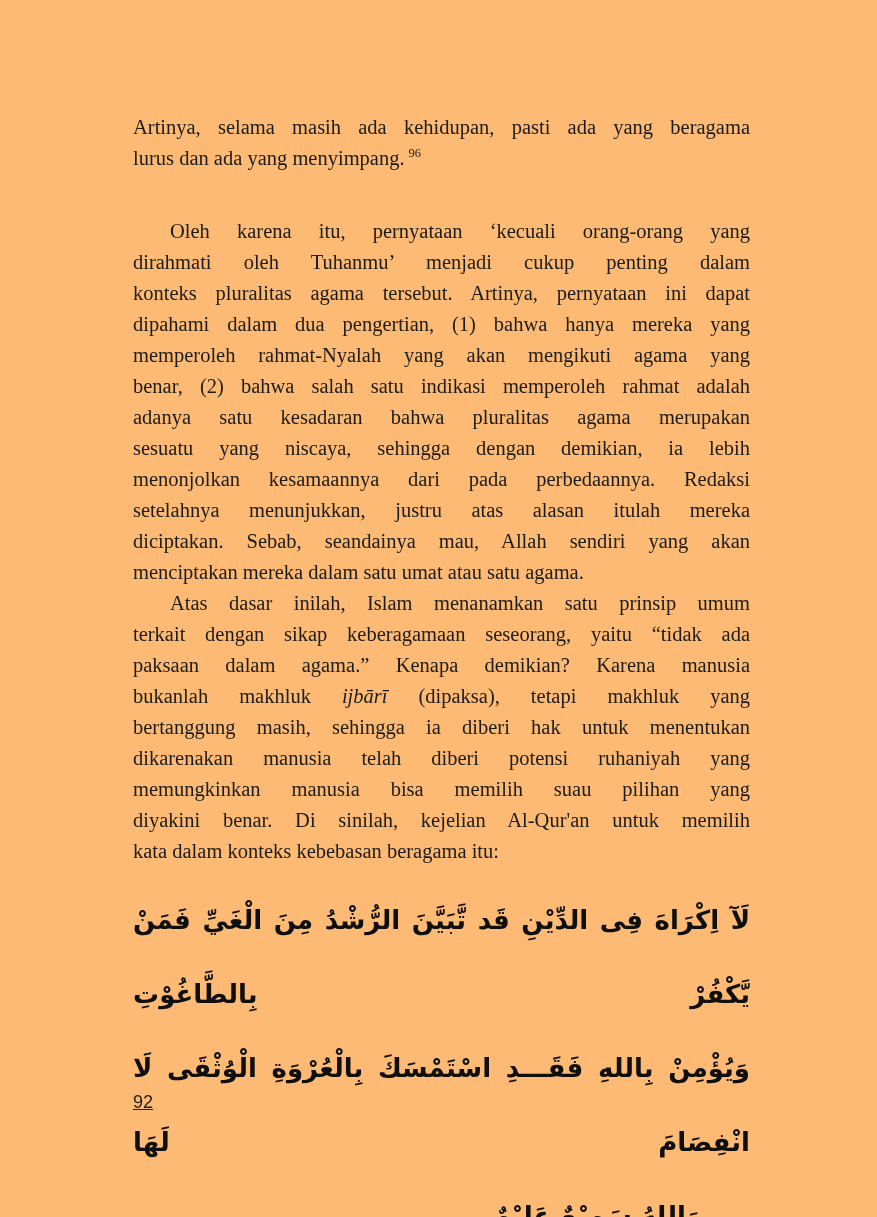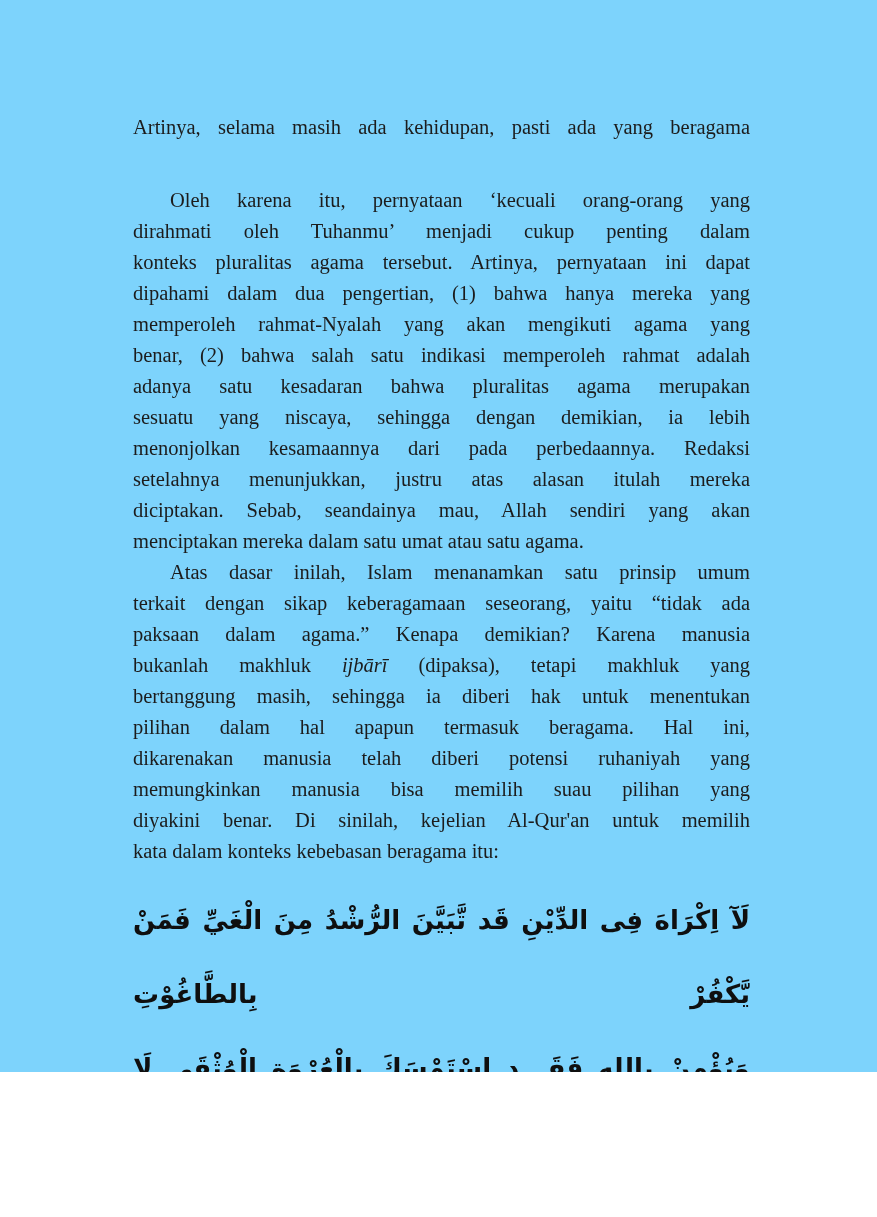--- a/index.html
+++ b/index.html
@@ -1,20 +1,20 @@
 <!DOCTYPE html>
 <html><head>
 <meta charset="utf-8">
 <style>
   html, body { margin: 0; padding: 0; background: #ffffff; }
   .page {
     position: relative;
     width: 877px;
-    height: 1072px;
-    background: #7dd3fc;
+    height: 1217px;
+    background: #fdba74;
     font-family: "Liberation Serif", serif;
     color: #1c1c1c;
     overflow: hidden;
   }
   .text-block {
     position: absolute;
     left: 133px;
     top: 112px;
     width: 617px;
   }
@@ -65,20 +65,23 @@
 </style>
 </head>
 <body>
 
 <div class="page">
 
   <div class="text-block">
 
     <div>
       <div class="line">Artinya, selama masih ada kehidupan, pasti ada yang beragama</div>
+      <div class="line last">
+        <span>lurus dan ada yang menyimpang.</span><sup class="fnref">96</sup>
+      </div>
     </div>
 
     <div class="para-2">
       <div class="line indent">Oleh karena itu, pernyataan ‘kecuali orang-orang yang</div>
       <div class="line">dirahmati oleh Tuhanmu’ menjadi cukup penting dalam</div>
       <div class="line">konteks pluralitas agama tersebut. Artinya, pernyataan ini dapat</div>
       <div class="line">dipahami dalam dua pengertian, (1) bahwa hanya mereka yang</div>
       <div class="line">memperoleh rahmat-Nyalah yang akan mengikuti agama yang</div>
       <div class="line">benar, (2) bahwa salah satu indikasi memperoleh rahmat adalah</div>
       <div class="line">adanya satu kesadaran bahwa pluralitas agama merupakan</div>
@@ -90,21 +93,20 @@
     </div>
 
     <div>
       <div class="line indent">Atas dasar inilah, Islam menanamkan satu prinsip umum</div>
       <div class="line">terkait dengan sikap keberagamaan seseorang, yaitu “tidak ada</div>
       <div class="line">paksaan dalam agama.” Kenapa demikian? Karena manusia</div>
       <div class="line">
         <span>bukanlah makhluk </span><span class="italic-term">ijbārī</span><span> (dipaksa), tetapi makhluk yang</span>
       </div>
       <div class="line">bertanggung masih, sehingga ia diberi hak untuk menentukan</div>
-      <div class="line">pilihan dalam hal apapun termasuk beragama. Hal ini,</div>
       <div class="line">dikarenakan manusia telah diberi potensi ruhaniyah yang</div>
       <div class="line">memungkinkan manusia bisa memilih suau pilihan yang</div>
       <div class="line">diyakini benar. Di sinilah, kejelian Al-Qur'an untuk memilih</div>
       <div class="line last">kata dalam konteks kebebasan beragama itu:</div>
     </div>
 
     <div class="arabic-block" dir="rtl">
       <div class="arabic-line">لَآ اِكْرَاهَ فِى الدِّيْنِ قَد تَّبَيَّنَ الرُّشْدُ مِنَ الْغَيِّ فَمَنْ يَّكْفُرْ بِالطَّاغُوْتِ</div>
       <div class="arabic-line">وَيُؤْمِنْ بِاللهِ فَقَـــدِ اسْتَمْسَكَ بِالْعُرْوَةِ الْوُثْقَى لَا انْفِصَامَ لَهَا</div>
       <div class="arabic-line final">وَاللهُ سَمِيْعٌ عَلِيْمٌ</div>

